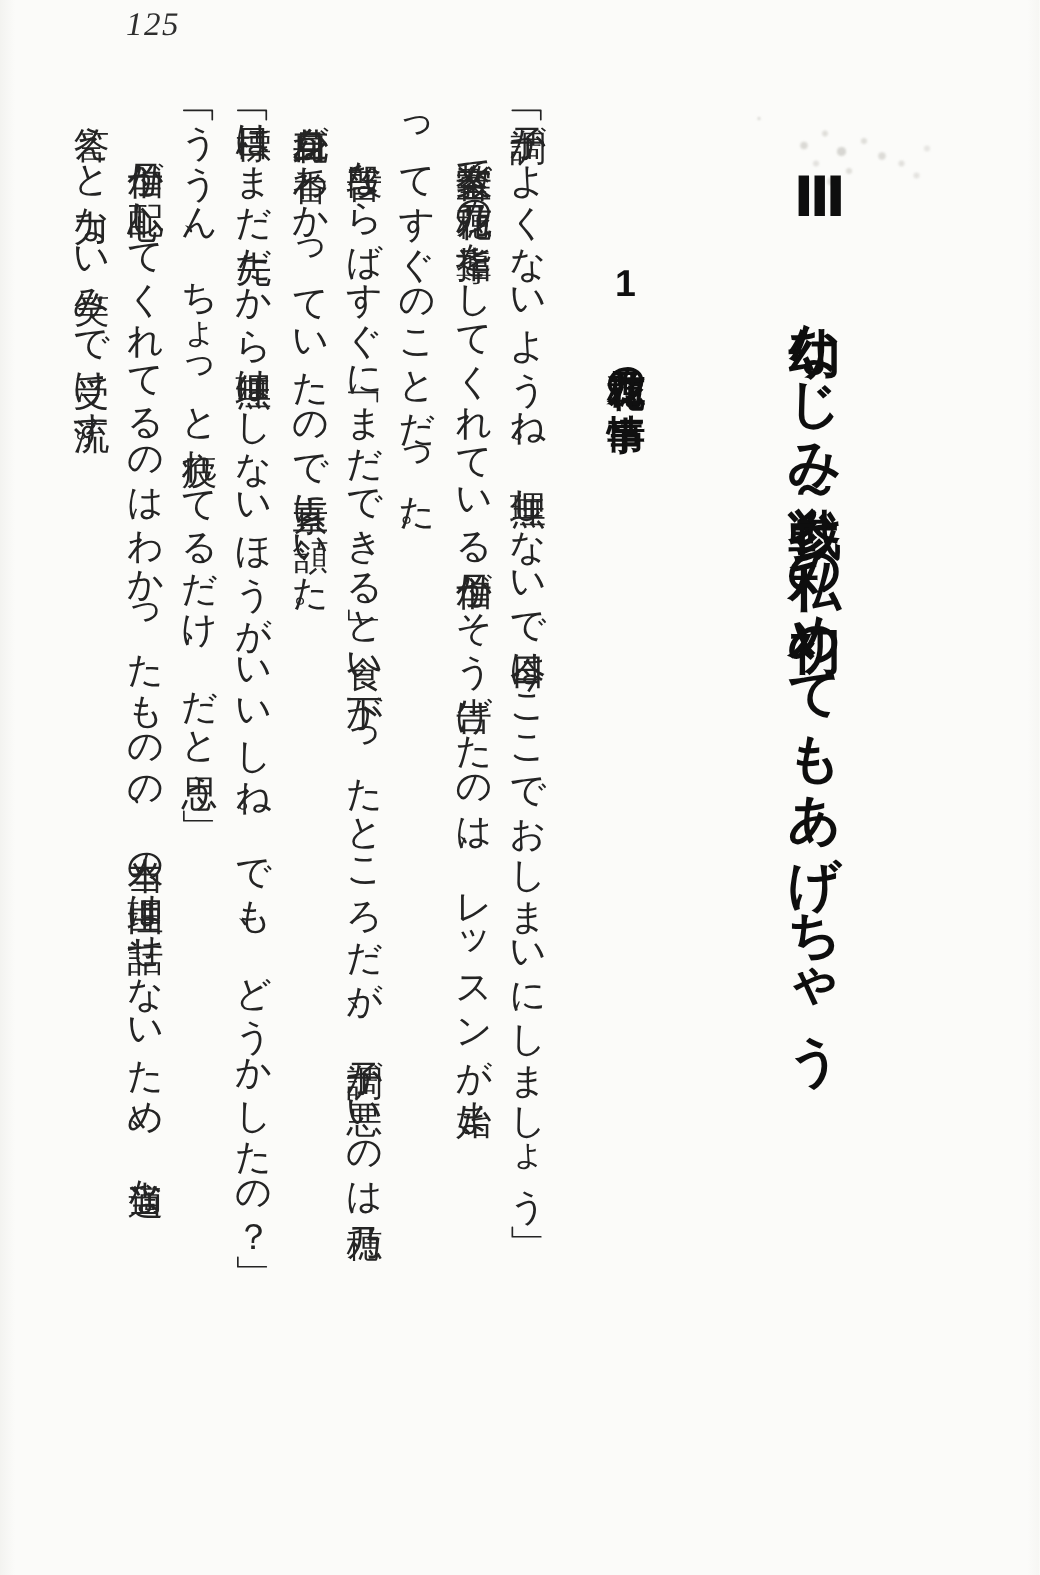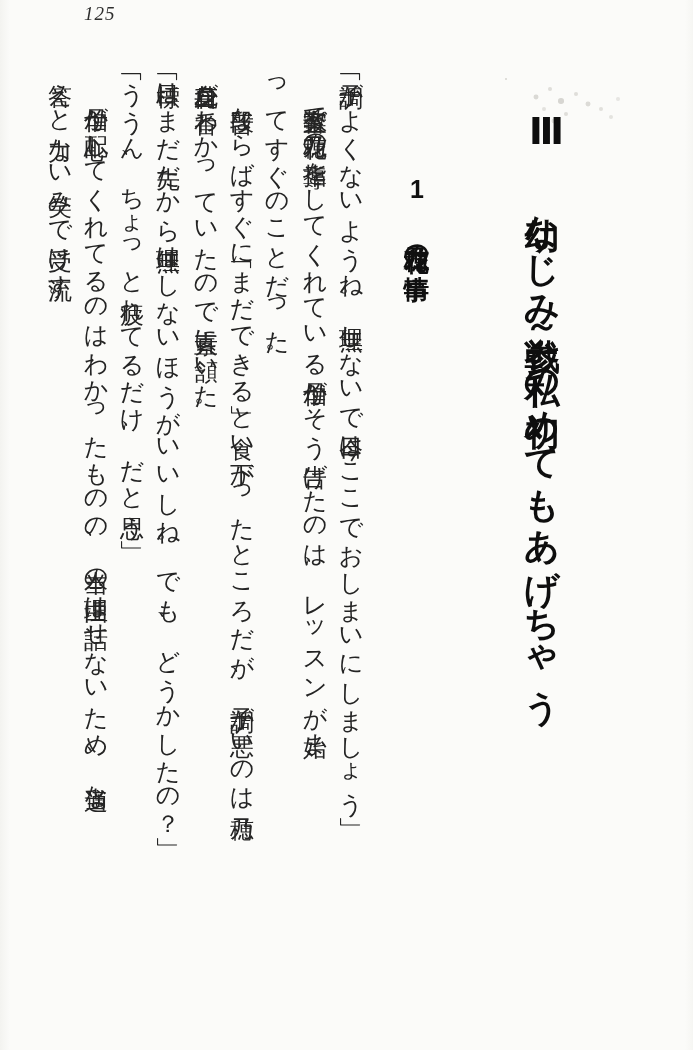--- a/index.html
+++ b/index.html
@@ -11,21 +11,21 @@
     color:#222;
     position:relative;
   }
   .page{
     position:absolute;inset:0;
     background:linear-gradient(90deg,#f3f3f0 0,#fbfbf9 10px,#fbfbf9 685px,#f6f6f3 693px);
   }
   
   .page-number{
     position:absolute;left:84px;top:3px;
-    font-style:italic;font-size:19px;letter-spacing:1px;color:#2e2e2e;
+    font-style:italic;font-size:22px;letter-spacing:1px;color:#2e2e2e;
   }
   
   .smudge{
     position:absolute;left:505px;top:78px;width:2px;height:2px;border-radius:50%;
     background:rgba(158,155,146,.4);
     box-shadow:
       30px 18px 0 1.5px rgba(158,155,146,.35),
       44px 10px 0 1px  rgba(158,155,146,.30),
       55px 22px 0 2px  rgba(158,155,146,.38),
       70px 15px 0 1px  rgba(158,155,146,.30),

